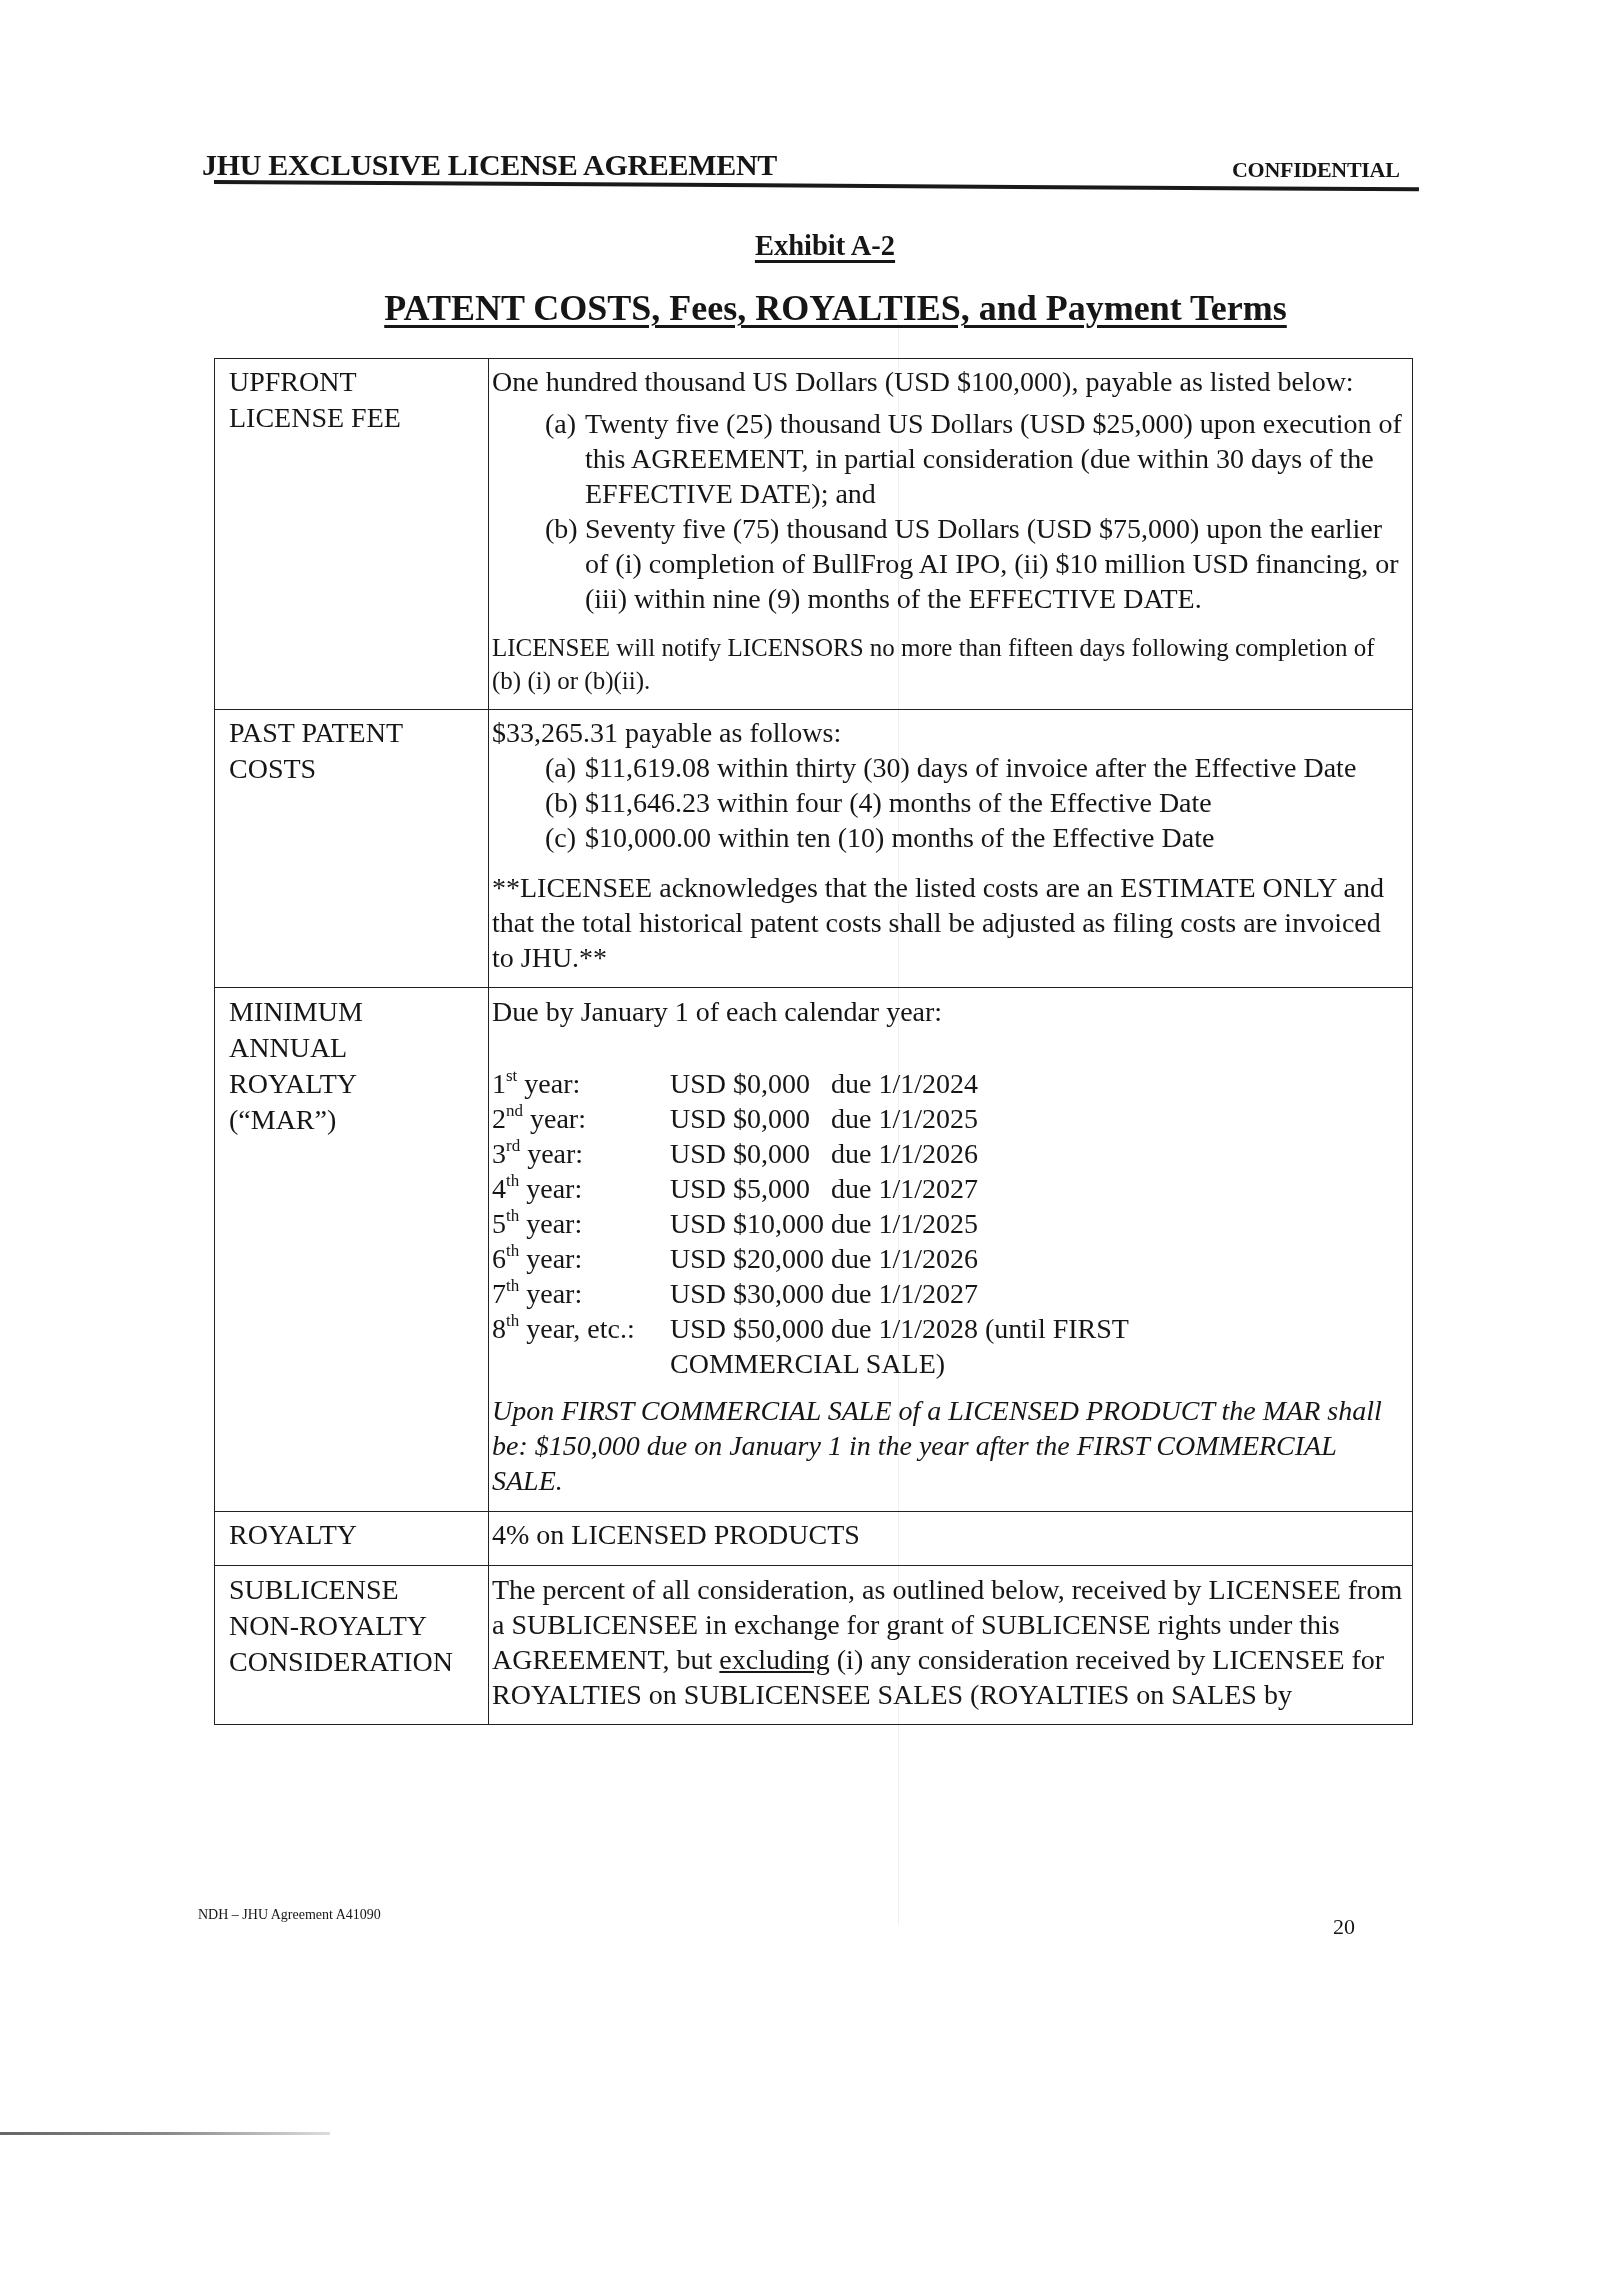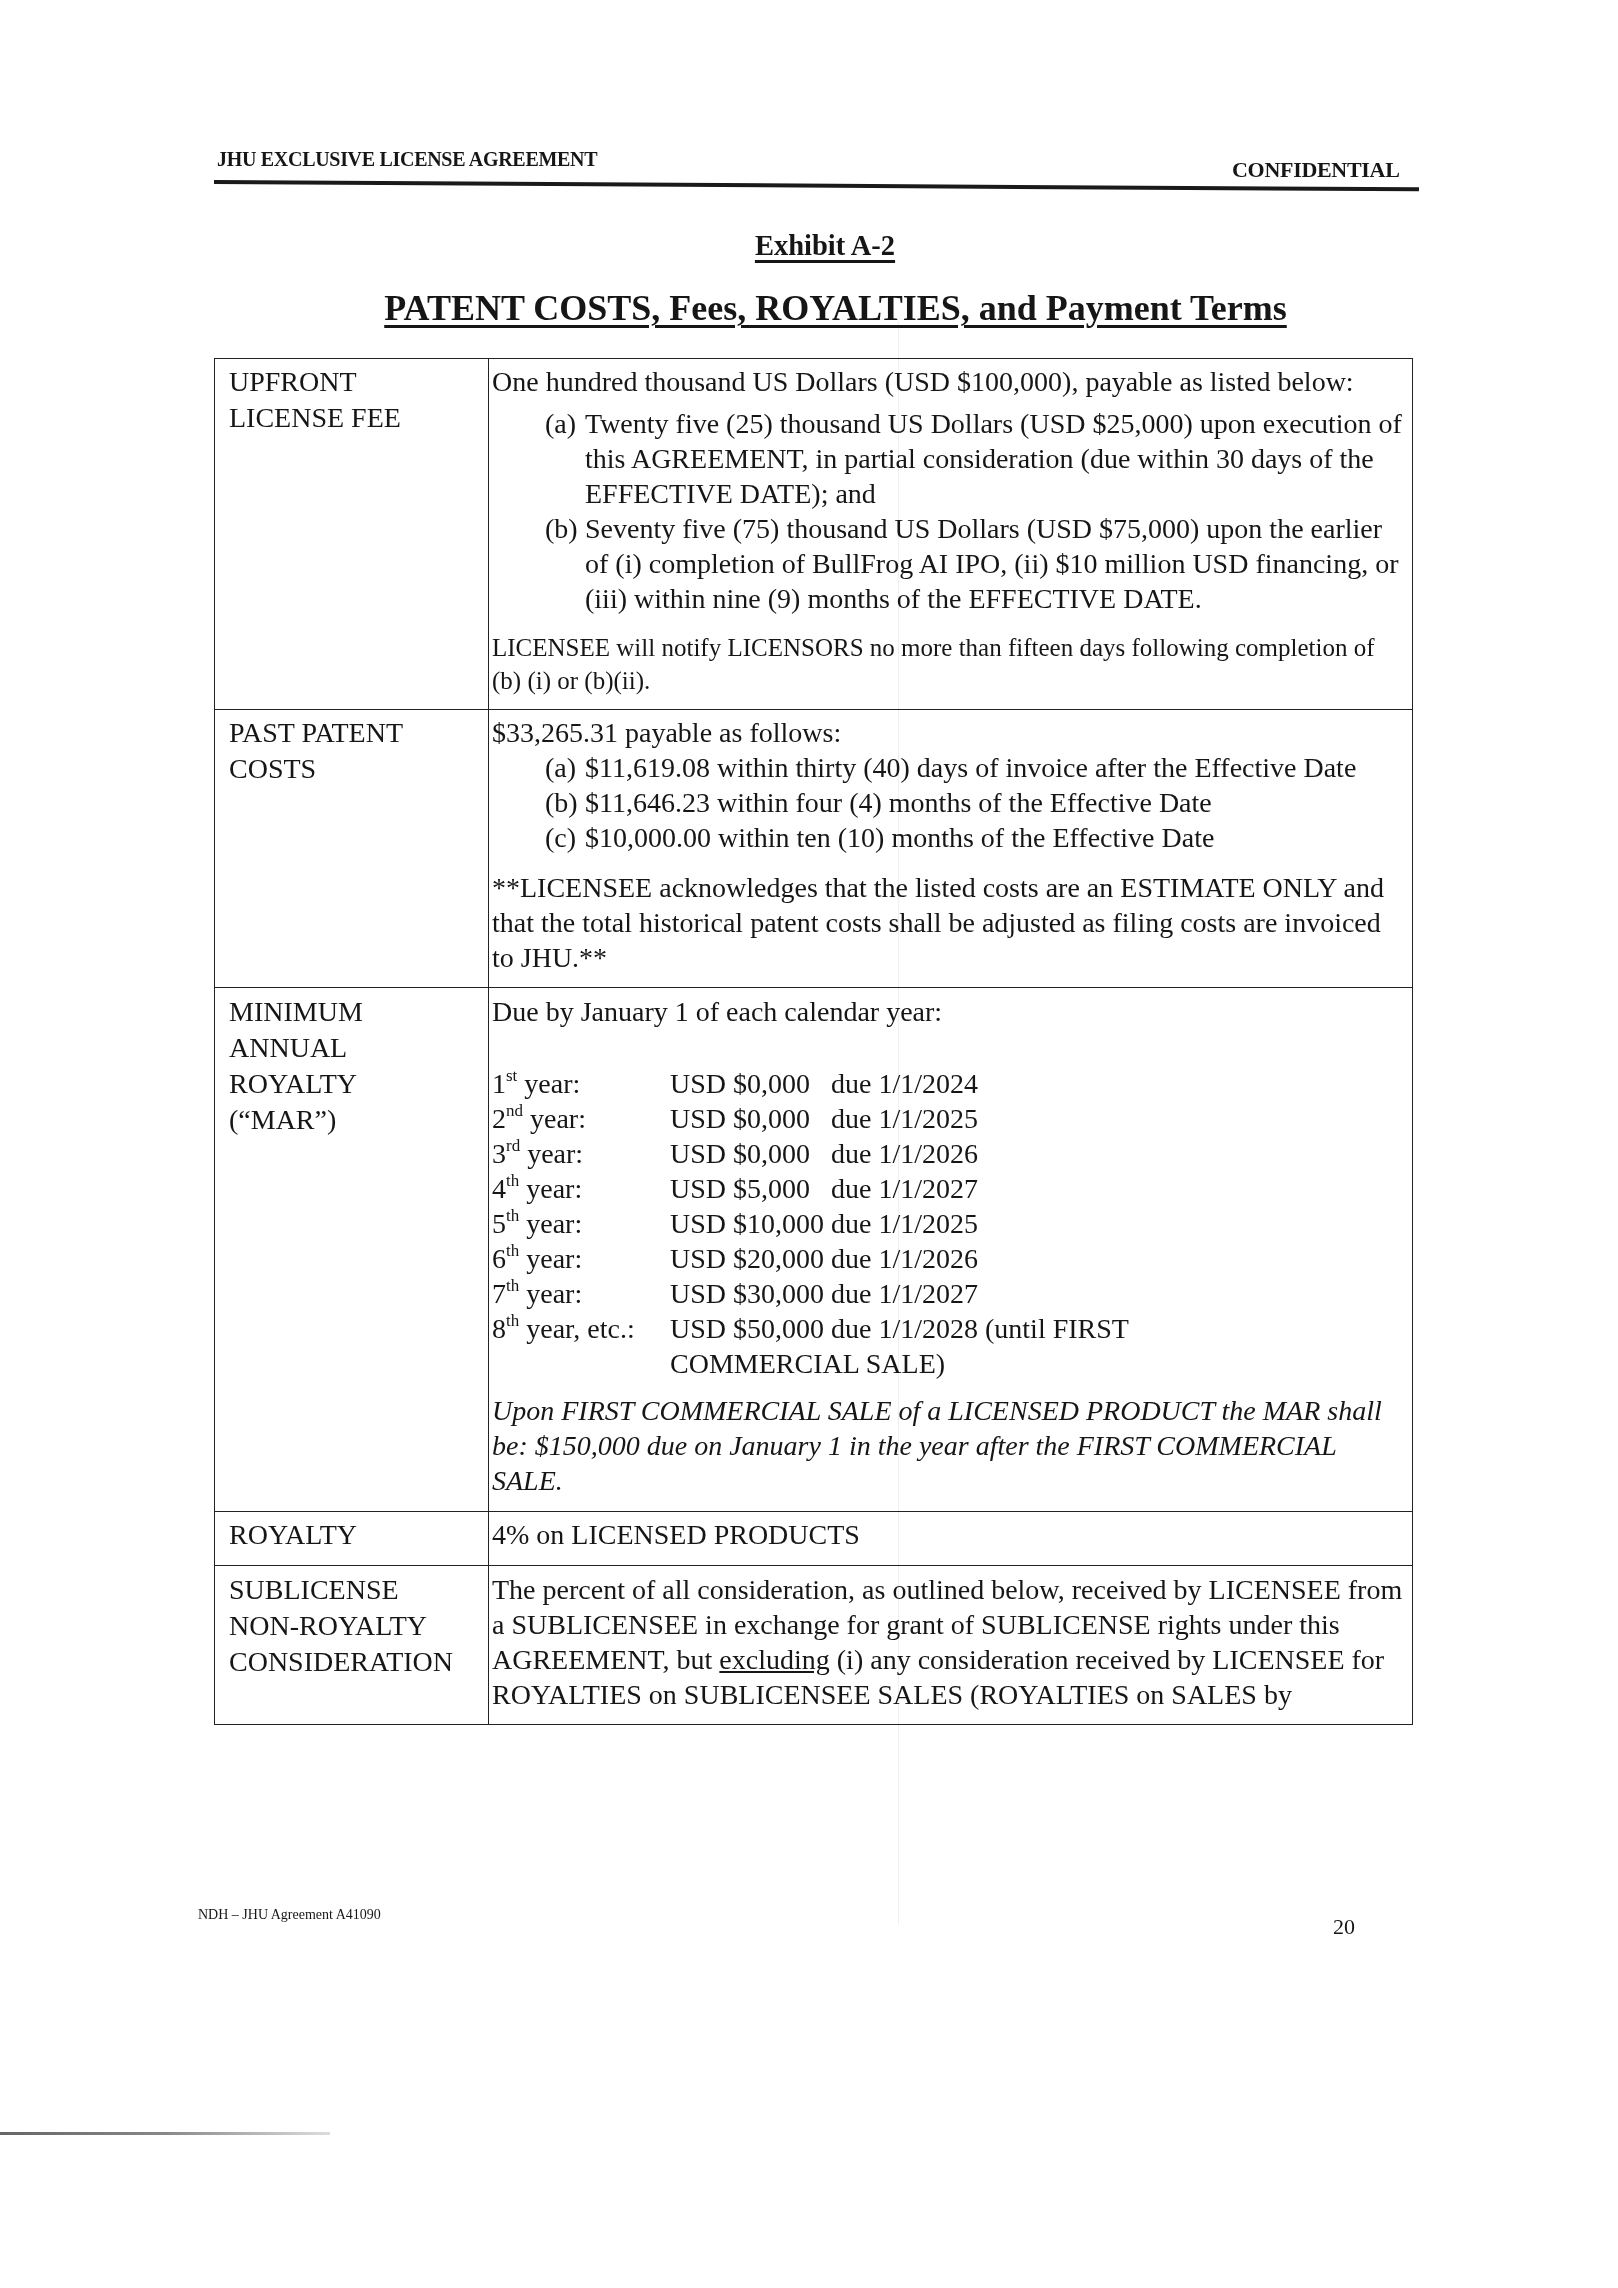--- a/index.html
+++ b/index.html
@@ -1,20 +1,20 @@
 <!DOCTYPE html>
 <html style="font-size:14.3px"><head>
 <meta charset="utf-8">
 <style>
   html, body { margin: 0; padding: 0; background: #ffffff; }
   body { width: 1618px; height: 2288px; position: relative; overflow: hidden;
          font-family: "Liberation Serif", "DejaVu Serif", serif; color: #161616; }
   .page { position: absolute; left: 0; top: 0; width: 1618px; height: 2288px; }
 
-  .hdr-left { position: absolute; left: 217px; top: 148px; font-size: 20px; font-weight: bold; letter-spacing: -0.3px; }
+  .hdr-left { position: absolute; left: 202px; top: 148px; font-size: 30px; font-weight: bold; letter-spacing: -0.3px; }
   .hdr-right { position: absolute; left: 1232px; top: 157px; font-size: 22px; font-weight: bold; letter-spacing: -0.3px; }
   .hdr-rule { position: absolute; left: 214px; top: 180px; width: 1205px; height: 3.6px; background: #1a1a1a; transform: rotate(0.35deg); transform-origin: left center; }
 
   .title { position: absolute; left: 16px; width: 1618px; top: 230px; text-align: center; font-size: 28.5px; font-weight: bold; }
   .title span { text-decoration: underline; text-decoration-thickness: 2.7px; text-underline-offset: 4.5px; }
   .subtitle { position: absolute; left: 0; width: 1618px; top: 287px; text-align: center; font-size: 36px; font-weight: bold; padding-left: 53px; box-sizing: border-box; }
   .subtitle span { text-decoration: underline; text-decoration-thickness: 2.7px; text-underline-offset: 4.5px; }
 
   .tbl { position: absolute; left: 214px; top: 358px; width: 1199px; border-collapse: collapse; font-size: 28px; line-height: 35px; }
   .tbl td { border: 1.8px solid #222; vertical-align: top; padding: 5.3px 9px 12.5px 12.5px; }
@@ -71,21 +71,21 @@
     </tr>
 
     <tr>
       <td class="label">
         <div>PAST PATENT</div>
         <div>COSTS</div>
       </td>
       <td class="content">
         <div>$33,265.31 payable as follows:</div>
         <ul class="sub-list" style="margin-top:0">
-          <li><span class="mk">(a)</span><span>$11,619.08 within thirty (40) days of invoice after the Effective Date</span></li>
+          <li><span class="mk">(a)</span><span>$11,619.08 within thirty (30) days of invoice after the Effective Date</span></li>
           <li><span class="mk">(b)</span><span>$11,646.23 within four (4) months of the Effective Date</span></li>
           <li><span class="mk">(c)</span><span>$10,000.00 within ten (10) months of the Effective Date</span></li>
         </ul>
         <div class="note big">**LICENSEE acknowledges that the listed costs are an ESTIMATE ONLY and that the total historical patent costs shall be adjusted as filing costs are invoiced to JHU.**</div>
       </td>
     </tr>
 
     <tr>
       <td class="label">
         <div>MINIMUM</div>

